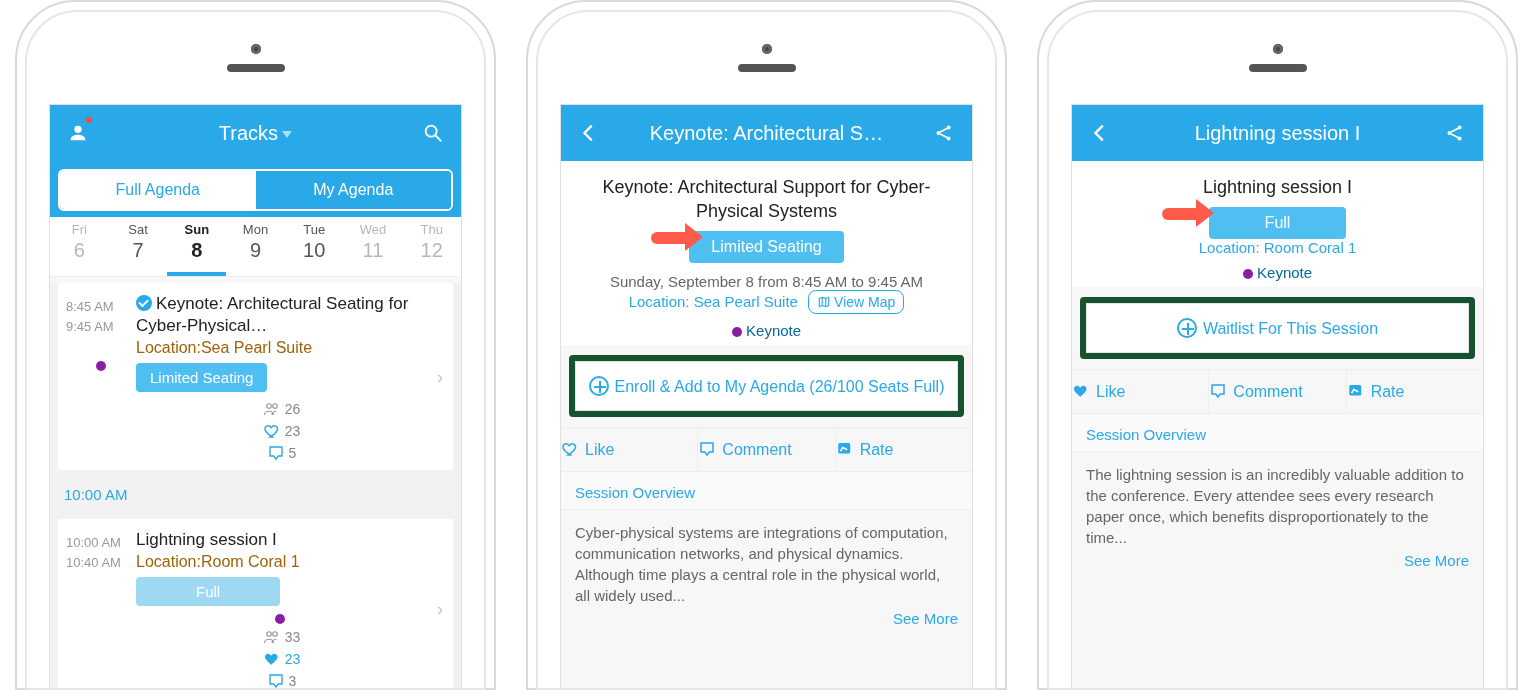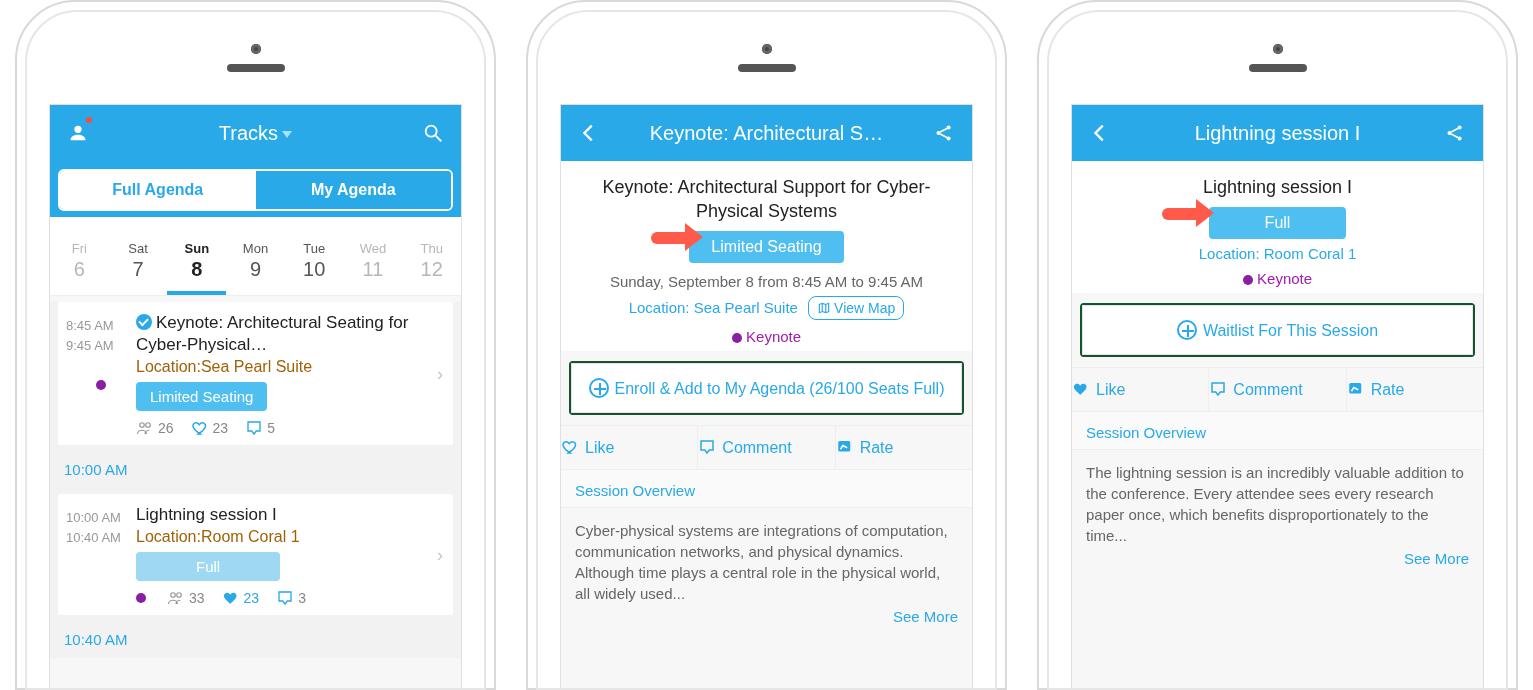--- a/index.html
+++ b/index.html
@@ -26,59 +26,59 @@
   .actionbar { height:56px; background:#29a9e8; display:flex; align-items:center; color:#fff; padding:0 10px; }
   .actionbar .title { flex:1; text-align:center; font-size:20px; font-weight:500; white-space:nowrap; overflow:hidden; text-overflow:ellipsis; padding:0 6px;}
   .ab-btn { width:36px; height:36px; display:flex; align-items:center; justify-content:center; color:#fff; font-size:22px;}
   .profile-ico { position:relative; }
   .profile-ico svg { width:22px; height:22px; fill:#fff; }
   .red-dot { position:absolute; top:2px; right:4px; width:6px; height:6px; background:#ff4a3d; border-radius:50%; }
   .down-caret { display:inline-block; margin-left:4px; border-left:5px solid transparent; border-right:5px solid transparent; border-top:7px solid #a7e1fb; vertical-align:middle;}
   
   .seg-wrap { padding:8px 8px 0; background:#29a9e8; }
   .seg { display:flex; border:2px solid #fff; border-radius:6px; overflow:hidden; height:42px; }
-  .seg > div { flex:1; display:flex; align-items:center; justify-content:center; font-size:16px; font-weight:700;}
+  .seg > div { flex:1; display:flex; align-items:center; justify-content:center; font-size:16px; font-weight:400;}
   .seg-active { background:#fff; color:#29a9e8;}
   .seg-inactive { background:#29a9e8; color:#fff;}
   .day-strip { display:flex; background:#fff; border-bottom:1px solid #eee;}
-  .day { flex:1; text-align:center; padding:24px 0 10px; }
+  .day { flex:1; text-align:center; padding:5px 0 10px; }
   .day .dn { font-size:13px; color:#b7b7b7;}
   .day .dd { font-size:20px; color:#b7b7b7; margin-top:2px; font-weight:400;}
   .day.active .dn { color:#222; font-weight:700;}
   .day.active .dd { color:#222; font-weight:700;}
   .day.dark .dn { color:#555;}
   .day.dark .dd { color:#555;}
   .day.active { border-bottom:4px solid #29a9e8; }
   .list { background:#f2f2f2; }
   .card { background:#fff; margin:6px 8px; border-radius:2px; display:flex; position:relative; padding:10px 0 8px;}
   .card .times { width:78px; padding:4px 0 0 8px; font-size:13px; color:#999; line-height:20px;}
   .card .body { flex:1; padding-right:26px; }
   .card .ctitle { font-size:17px; color:#222; line-height:22px; }
   .card .cloc { font-size:16px; color:#a16207; margin-top:2px;}
   .card .chev { position:absolute; right:10px; top:50%; transform:translateY(-50%); color:#c5c5c5; font-size:18px;}
   .check-badge { display:inline-block; width:16px; height:16px; border-radius:50%; background:#29a9e8; vertical-align:-2px; margin-right:4px; position:relative;}
   .check-badge::after{content:""; position:absolute; left:3px; top:4px; width:7px; height:4px; border-left:2px solid #fff; border-bottom:2px solid #fff; transform:rotate(-45deg);}
   .track-dot { display:inline-block; width:10px; height:10px; border-radius:50%; background:#8a1fa3; vertical-align:middle;}
   .pill { display:inline-block; background:#4fbef0; color:#fff; font-size:15px; padding:6px 14px; border-radius:4px; margin-top:6px;}
   .pill.light{ background:#9fd8f2;}
-  .metrics { margin-top:8px; display:flex; align-items:center; gap:17px; color:#29a9e8; font-size:14px; padding-left:0;}
+  .metrics { margin-top:8px; display:flex; align-items:center; gap:4px; color:#29a9e8; font-size:14px; padding-left:0;flex-direction:column;}
   .metrics .m { display:flex; align-items:center; gap:4px; color:#888;}
   .metrics .m svg{ width:18px; height:18px;}
   .time-sep { padding:10px 14px; color:#29a9e8; font-size:15px; }
   .blue-link { color:#29a9e8; }
   
   .detail { background:#fff; padding:14px 10px 6px; text-align:center; position:relative;}
   .detail h2 { font-size:18px; font-weight:500; color:#222; line-height:24px;}
   .detail .status-pill { display:inline-block; margin-top:8px; background:#4fbef0; color:#fff; padding:7px 22px; border-radius:4px; font-size:16px;}
   .detail .dt { margin-top:10px; color:#666; font-size:15px;}
-  .detail .locrow { margin-top:6px; font-size:15px; color:#29a9e8;}
+  .detail .locrow { font-size:15px; color:#29a9e8;}
   .mapbtn{ display:inline-block; border:1px solid #29a9e8; border-radius:8px; color:#29a9e8; font-size:14px; padding:3px 8px; margin-left:6px;}
   .mapbtn svg{ width:14px; height:14px; vertical-align:-2px; margin-right:3px; fill:none; stroke:#29a9e8; stroke-width:2;}
-  .trackline { margin-top:8px; color:#a21caf; font-size:15px;}
-  .enroll-box { margin:10px 8px 0; border:2px solid #14532d; border-radius:4px; background:#fff; }
+  .trackline { margin-top:8px; color:#0369a1; font-size:15px;}
+  .enroll-box { margin:10px 8px 0; border:6px solid #14532d; border-radius:4px; background:#fff; }
   .enroll-inner { border:1px solid #e5e5e5; padding:14px 8px; text-align:center; color:#29a9e8; font-size:16px;}
   .plus-circ{ display:inline-block; width:20px; height:20px; border:2px solid #29a9e8; border-radius:50%; position:relative; vertical-align:-4px; margin-right:6px;}
   .plus-circ::before,.plus-circ::after{content:"";position:absolute;background:#29a9e8;}
   .plus-circ::before{left:8px; top:3px; width:2px; height:12px;}
   .plus-circ::after{left:3px; top:8px; width:12px; height:2px;}
   .act-row { display:flex; border-top:1px solid #eee; border-bottom:1px solid #eee; margin-top:10px;}
   .act-row > div{ flex:1; text-align:left; padding:12px 0; color:#29a9e8; font-size:16px; border-right:1px solid #eee;}
   .act-row > div:last-child{border-right:none;}
   .act-row svg{ width:18px; height:18px; vertical-align:-3px; margin-right:6px;}
   .heart-outline{fill:none; stroke:#29a9e8; stroke-width:2;}

